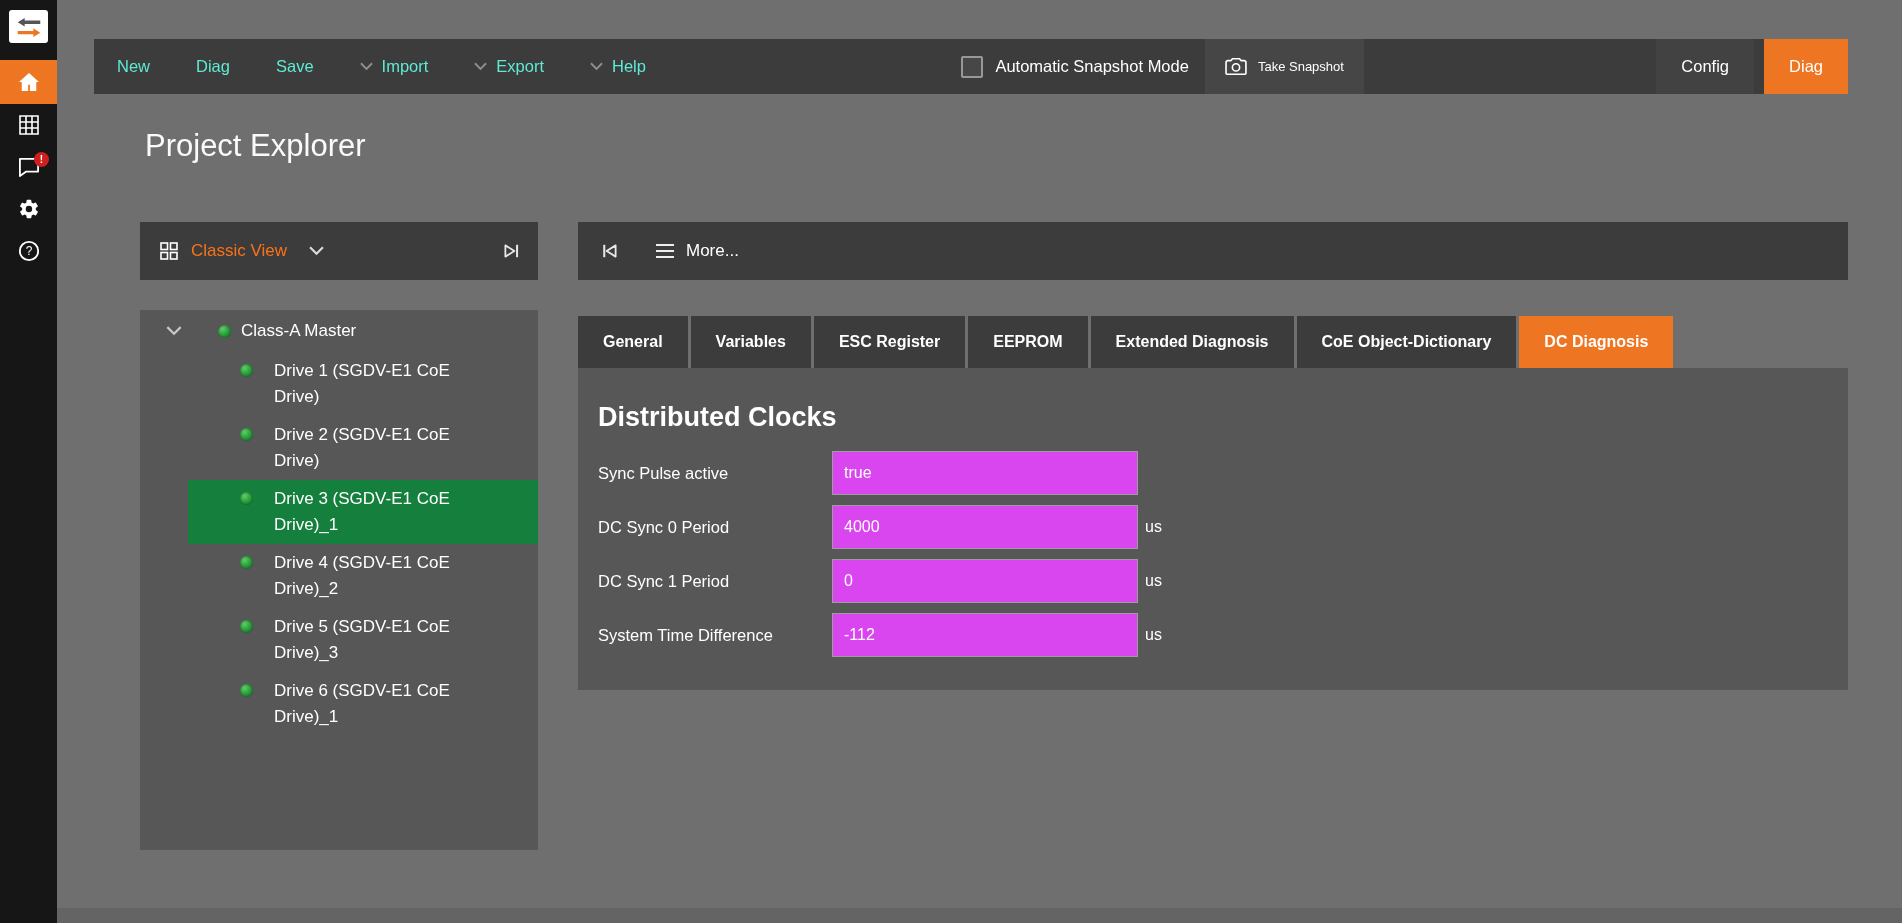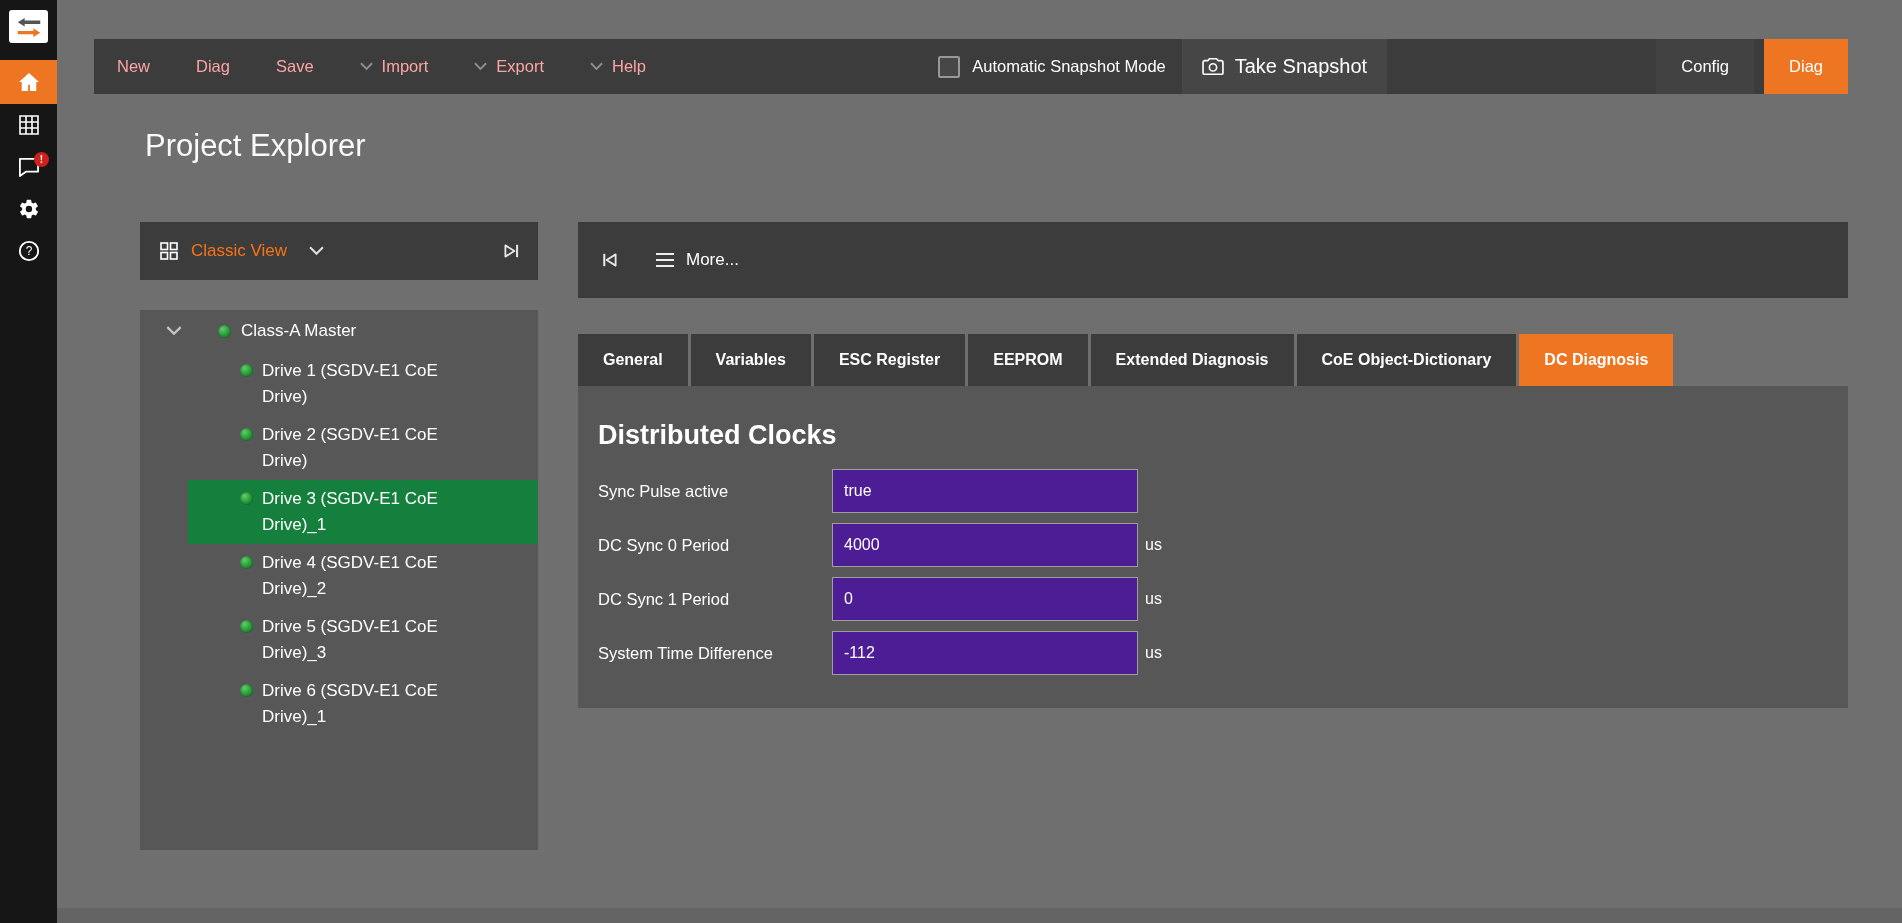--- a/index.html
+++ b/index.html
@@ -21,28 +21,28 @@
   .side-item { width:57px; height:42px; display:flex; align-items:center; justify-content:center;
                position:relative; color:#fff; }
   .side-item.active { height:44px; background:#ee7623; }
   .badge { position:absolute; top:6px; right:8px; width:15px; height:15px; border-radius:50%;
            background:#cf1f1f; color:#fff; font-size:10px; font-weight:bold;
            display:flex; align-items:center; justify-content:center; }
 
   
   .toolbar { position:absolute; left:94px; top:39px; width:1754px; height:55px; background:#3c3c3c;
              display:flex; align-items:center; }
-  .tbtn { height:55px; padding:0 23px; font-size:16.5px; color:#fca5a5;
+  .tbtn { height:55px; padding:0 23px; font-size:16.5px; color:#5eead4;
           display:flex; align-items:center; gap:9px; }
   .snapshot-group { margin-left:auto; display:flex; align-items:center; }
   .checkbox { width:22px; height:22px; background:#474747; border:2px solid #989898; border-radius:2px;
               margin-right:12px; cursor:pointer; }
   .cb-label { font-size:16.5px; color:#ffffff; margin-right:16px; }
   .snap-btn { height:55px; background:#464646; padding:0 20px; display:flex; align-items:center;
-              gap:11px; font-size:20px; color:#ffffff; }
+              gap:11px; font-size:13px; color:#ffffff; }
   .mode-group { margin-left:auto; display:flex; align-items:center; height:55px; }
   .mode-btn { height:55px; padding:0 25px; font-size:16.5px; color:#ffffff; background:#424242; }
   .mode-btn.active { background:#ee7623; margin-left:10px; }
 
   
   .page-title { position:absolute; left:145px; top:128px; font-size:31px; font-weight:400; color:#fafafa; }
 
   
   .left-col { position:absolute; left:140px; top:222px; width:398px; }
   .view-bar { height:58px; background:#3c3c3c; display:flex; align-items:center; }
@@ -50,45 +50,45 @@
   .view-label { font-size:17px; color:#f97316; }
   .view-chevron-btn { height:100%; padding:0 18px; display:flex; align-items:center; color:#dddddd; }
   .view-spacer { flex:1; }
   .collapse-btn { height:100%; padding:0 18px; display:flex; align-items:center; }
 
   .tree-panel { margin-top:30px; height:540px; background:#575757; padding-top:0; overflow:hidden; }
   .tree-item { color:#ffffff; font-size:17px; line-height:26px; cursor:pointer; }
   .tree-item.root { display:flex; align-items:center; padding:8px 0 8px 26px; }
   .tree-item.root .tree-chevron { margin-right:36px; display:flex; }
   .tree-item.root .dot { margin-right:10px; }
-  .tree-item.child { margin-left:48px; padding:6px 16px 6px 52px; display:flex; gap:9px; }
+  .tree-item.child { margin-left:48px; padding:6px 16px 6px 52px; display:flex; gap:21px; }
   .tree-item.selected { background:#15803d; }
   .dot { width:13px; height:13px; border-radius:50%; flex-shrink:0; margin-top:6px;
          background:radial-gradient(circle at 35% 30%, #63cc6a, #1f9333 60%, #14702a);
          box-shadow:inset 0 0 2px rgba(0,0,0,.45); }
   .tree-item.root .dot { margin-top:0; }
   .tree-label { max-width:205px; }
 
   
   .right-col { position:absolute; left:578px; top:222px; width:1270px; }
-  .more-bar { height:76px; background:#3c3c3c; display:flex; align-items:center; padding-left:10px; }
+  .more-bar { height:58px; background:#3c3c3c; display:flex; align-items:center; padding-left:10px; }
   .skip-btn { height:100%; padding:0 13px; display:flex; align-items:center; }
   .more-btn { height:100%; padding:0 16px; display:flex; align-items:center; gap:12px;
               font-size:17px; color:#ffffff; margin-left:8px; }
 
   .tabs { margin-top:36px; display:flex; gap:3px; }
   .tab { height:52px; line-height:52px; padding:0 25px; background:#3c3c3c; font-size:16px;
          font-weight:bold; color:#ffffff; white-space:nowrap; }
   .tab.active { background:#ee7623; }
 
   .content-panel { height:322px; background:#575757; padding:32px 20px; }
   .section-title { font-size:27px; font-weight:bold; margin:2px 0 18px; color:#ffffff; }
   .field-row { display:flex; align-items:center; margin-bottom:10px; }
   .field-label { width:234px; font-size:16.5px; flex-shrink:0; color:#ffffff; }
-  .field-input { width:306px; height:44px; background:#4c1d95; border:1px solid #9e9e9e;
+  .field-input { width:306px; height:44px; background:#d946ef; border:1px solid #9e9e9e;
                  color:#ffffff; font-size:16px; padding:0 11px; font-family:inherit; outline:none; }
   .field-unit { margin-left:7px; font-size:16px; color:#ffffff; }
 
   .footer-strip { position:absolute; left:57px; bottom:0; width:1845px; height:15px; background:#646464; }
 </style>
 </head>
 <body>
 
 <aside class="sidebar">
   <div class="logo">

